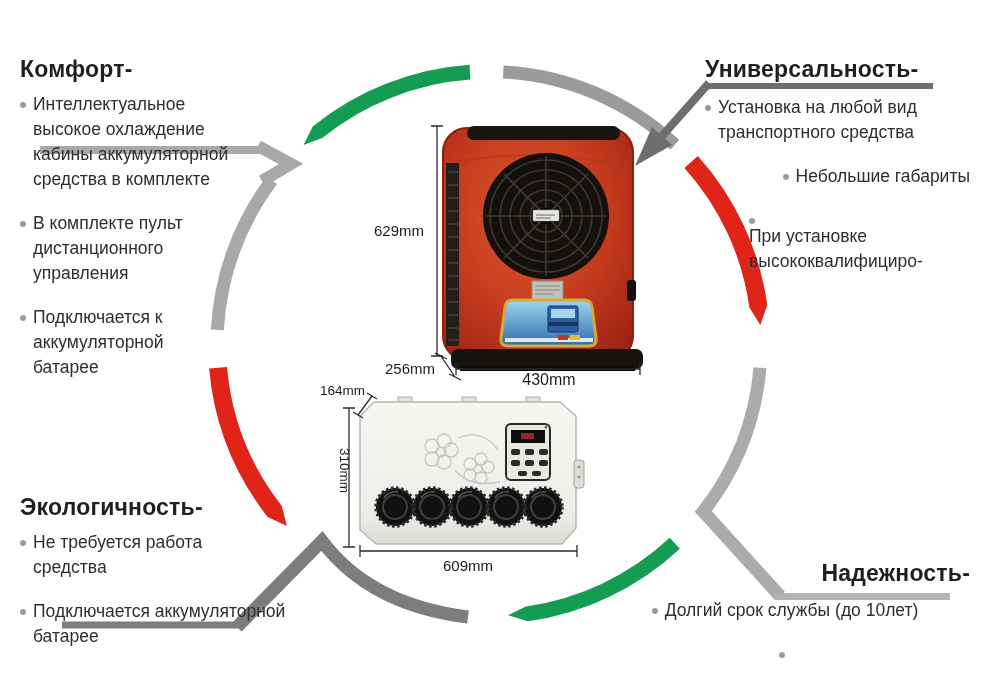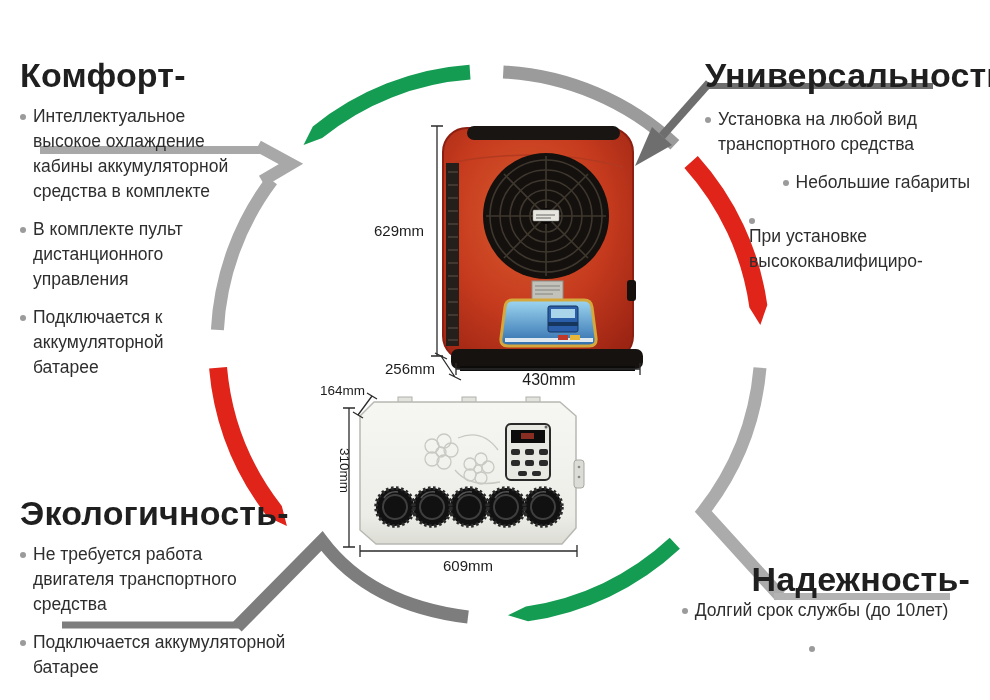--- a/index.html
+++ b/index.html
@@ -1,22 +1,22 @@
 <!DOCTYPE html>
 <html><head>
 <meta charset="utf-8">
 <style>
   html,body{margin:0;padding:0;}
   body{width:990px;height:700px;position:relative;background:#ffffff;overflow:hidden;
        font-family:"Liberation Sans", sans-serif;color:#2a2a2a;}
   #stage{position:absolute;inset:0;width:990px;height:700px;}
   svg.layer{position:absolute;left:0;top:0;}
   .block{position:absolute;}
-  .h{font-size:34px;font-weight:700;color:#1f1f1f;letter-spacing:.2px;}
-  .bullets{margin-top:9px;display:flex;flex-direction:column;gap:13px;}
+  .h{font-size:23px;font-weight:700;color:#1f1f1f;letter-spacing:.2px;}
+  .bullets{margin-top:9px;display:flex;flex-direction:column;gap:19px;}
   .bullet{display:flex;align-items:flex-start;}
   .dot{width:6px;height:6px;border-radius:50%;background:#9b9b9b;flex:0 0 6px;margin:10px 7px 0 0;}
   .bl{font-size:17.5px;line-height:25px;color:#2e2e2e;}
   .bl .line{display:block;}
   .ind1{margin-left:23px;justify-content:flex-end;}
   .ind2{margin-left:44px;flex-direction:column;}
   .center .bullet{justify-content:center;}
   .center .bl .line{text-align:center;}
   .dim{position:absolute;font-size:15px;color:#1c1c1c;white-space:nowrap;}
   .dim.small{font-size:13.5px;}
@@ -261,38 +261,37 @@
   </div>
 </div>
 
 <div class="block" style="left:20px;top:494px;width:330px;">
   <div class="h">Экологичность-</div>
   <div class="bullets">
     <div class="bullet">
           <span class="dot"></span>
       <span class="bl">
             <span class="line">Не требуется работа</span>
-            <span class="line">двигателя транспортного</span>
             <span class="line">средства</span>
           </span>
         </div>
     <div class="bullet">
           <span class="dot"></span>
       <span class="bl">
             <span class="line">Подключается аккумуляторной</span>
             <span class="line">батарее</span>
           </span>
         </div>
   </div>
 </div>
 
 <div class="block" style="left:645px;top:560px;width:325px;text-align:right;">
   <div class="h">Надежность-</div>
 </div>
-<div class="block center" style="left:650px;top:598px;width:330px;">
+<div class="block center" style="left:620px;top:598px;width:330px;">
   <div class="bullets" style="margin-top:0;">
     <div class="bullet">
           <span class="dot"></span>
       <span class="bl">
             <span class="line">Долгий срок службы (до 10лет)</span>
           </span>
         </div>
     <div class="bullet">
           <span class="dot"></span>
         </div>

